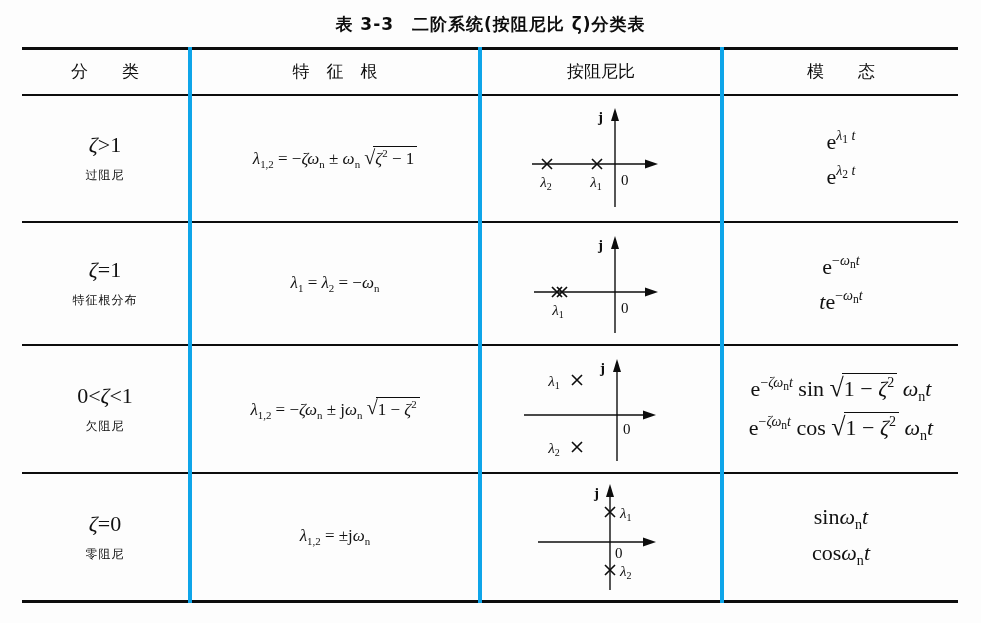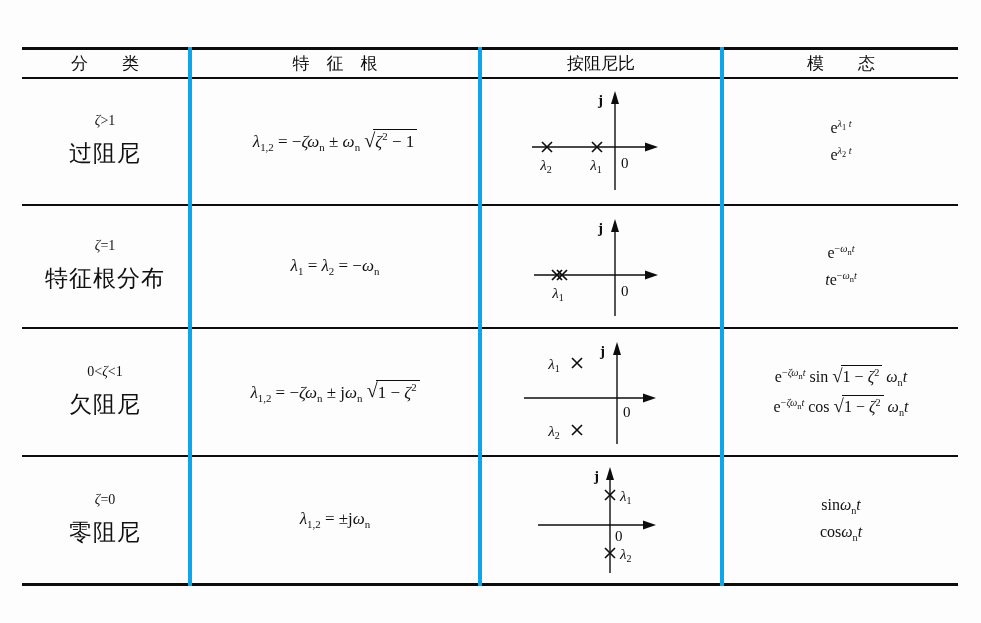--- a/index.html
+++ b/index.html
@@ -13,31 +13,31 @@
     font-weight:bold;font-size:17px;letter-spacing:1px;color:#0d0d0d;
   }
   table.cls-table{
     position:absolute;left:22px;top:47px;width:936px;
     border-collapse:collapse;table-layout:fixed;
     border-top:3px solid #0d0d0d;border-bottom:3px solid #0d0d0d;
   }
   .cls-table th,.cls-table td{
     padding:0;text-align:center;vertical-align:middle;font-weight:normal;
   }
-  .cls-table thead tr{height:29px;}
+  .cls-table thead tr{height:46px;}
   .cls-table thead th{border-bottom:2px solid #0d0d0d;font-size:17px;color:#0d0d0d;}
   .cls-table tbody tr{border-top:2px solid #0d0d0d;}
   .cls-table th + th, .cls-table td + td{border-left:4px solid #0ea5e9;}
   tr.r1{height:127px;} tr.r2{height:123px;} tr.r3{height:128px;} tr.r4{height:128px;}
 
-  .cls-cell .cond{font-size:14px;margin-bottom:9px;}
-  .cls-cell .cname{font-size:23px;letter-spacing:1px;}
+  .cls-cell .cond{font-size:22px;margin-bottom:9px;}
+  .cls-cell .cname{font-size:12px;letter-spacing:1px;}
 
   .formula{font-size:17px;white-space:nowrap;}
-  .mode-line{font-size:16px;white-space:nowrap;margin:7px 0;}
+  .mode-line{font-size:22px;white-space:nowrap;margin:7px 0;}
   .it{font-style:italic;}
   .rm{font-style:normal;}
   .sub{font-size:64%;vertical-align:-0.35em;font-style:normal;}
   .sup{font-size:64%;vertical-align:0.62em;font-style:normal;}
   .sup .sub,.sub .sub{font-size:82%;vertical-align:-0.3em;}
   .sqrt{white-space:nowrap;}
   .sqrt .rad{font-style:normal;font-size:1.18em;line-height:1;}
   .sqrt .bar{
     display:inline-block;border-top:1.5px solid #0d0d0d;
     padding:1px 3px 0 2px;margin-left:-2px;line-height:1.1;
@@ -50,20 +50,21 @@
   .plot-j{font-size:15px;font-weight:bold;}
   .plot-zero{font-size:15px;}
   .plot-lbl{font-size:15px;font-style:italic;}
   .tsub{font-size:10px;font-style:normal;}
 </style>
 </head>
 <body>
 
 <div class="page">
 
+  <div class="doc-title">表 3-3　二阶系统(按阻尼比 ζ)分类表</div>
 
   <table class="cls-table">
     <colgroup>
       <col style="width:168px">
         <col style="width:290px">
         <col style="width:242px">
         <col style="width:236px">
     </colgroup>
     <thead>
       <tr>

